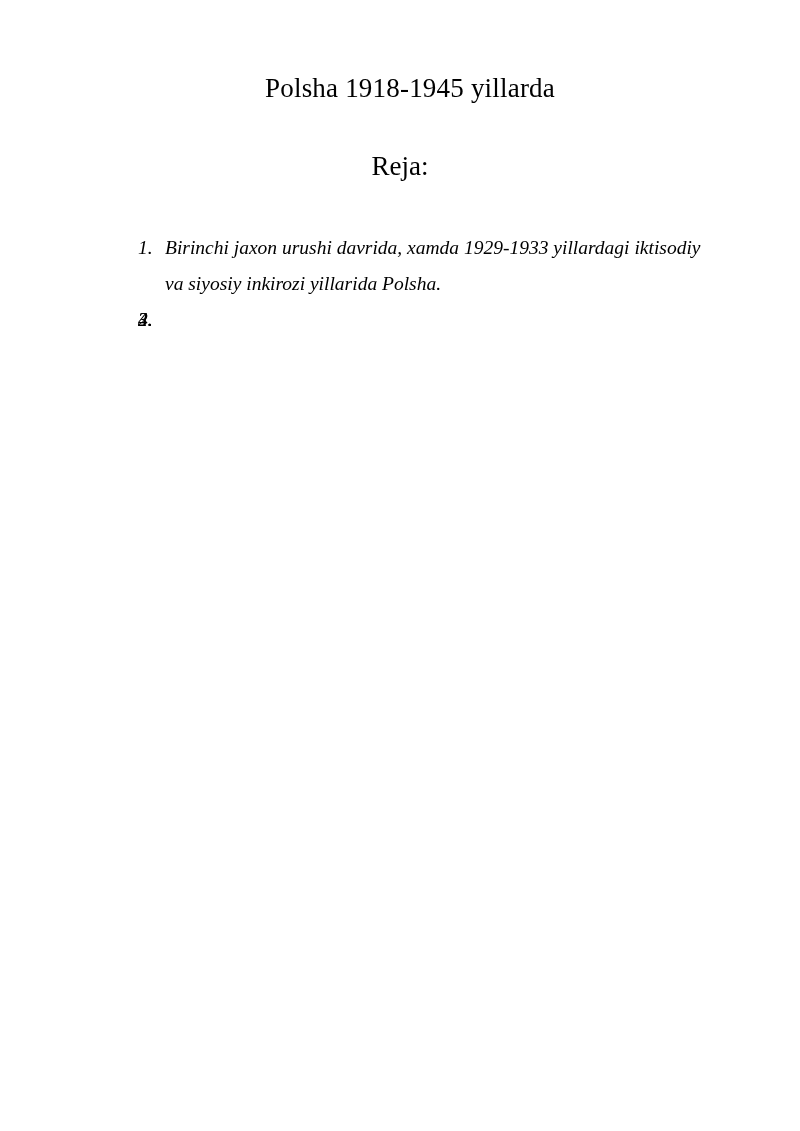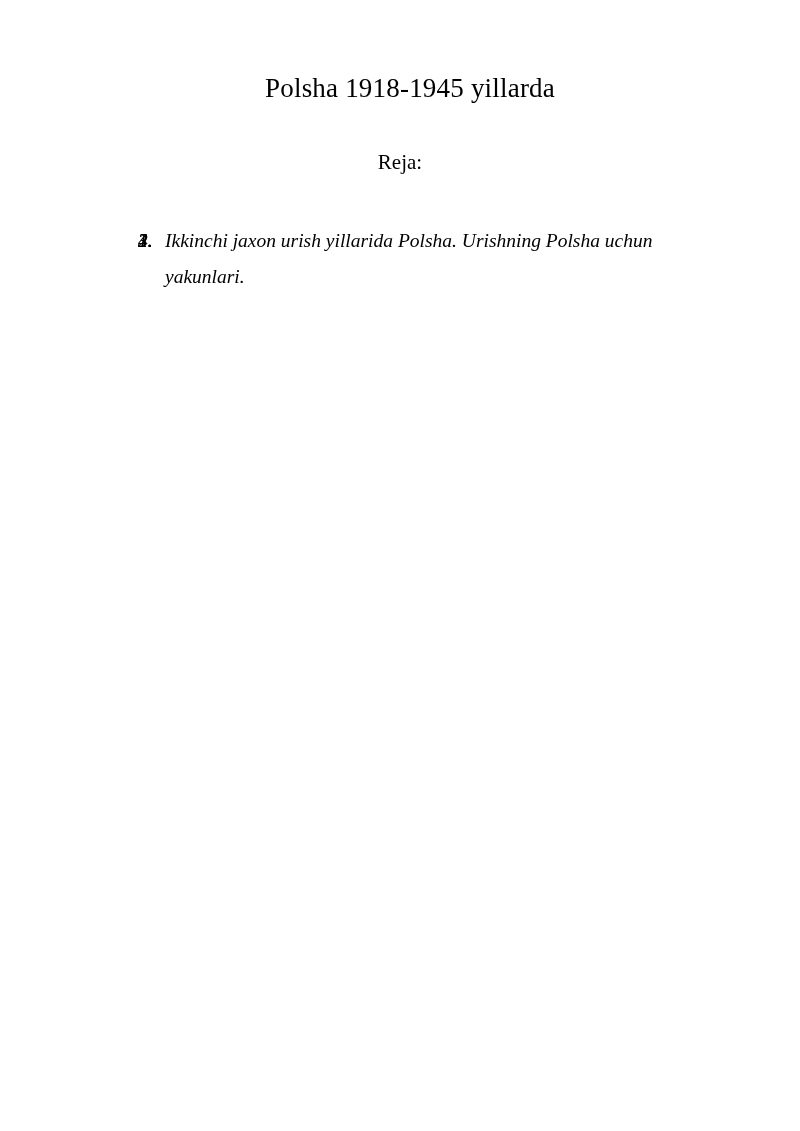--- a/index.html
+++ b/index.html
@@ -32,21 +32,21 @@
     font-weight: normal;
     letter-spacing: 0.2px;
     line-height: 1.2;
     padding-left: 20px;
   }
   .subtitle {
     margin: 0;
     padding-top: 46px;
     text-align: center;
     font-family: "Liberation Serif", serif;
-    font-size: 21px;
+    font-size: 27px;
     font-weight: normal;
     line-height: 1.2;
   }
   .plan-list {
     list-style: none;
     margin: 0;
     padding: 0;
     padding-top: 47px;
   }
   .plan-item {
@@ -76,26 +76,26 @@
 
 <div class="page">
 
   <h1 class="doc-title">Polsha 1918-1945 yillarda</h1>
 
   <p class="subtitle">Reja:</p>
 
   <ol class="plan-list">
     <li class="plan-item">
       <span class="marker">1.</span>
+      <span class="txt">Birinchi jaxon urushi davrida, xamda 1929-1933 yillardagi iktisodiy va siyosiy inkirozi yillarida Polsha.</span>
     </li>
     <li class="plan-item">
       <span class="marker">2.</span>
     </li>
     <li class="plan-item">
       <span class="marker">3.</span>
     </li>
     <li class="plan-item">
       <span class="marker">4.</span>
-      <span class="txt">Ikkinchi jaxon urish  yillarida Polsha. Urishning Polsha uchun yakunlari.</span>
     </li>
   </ol>
 
 </div>
 
 </body></html>

